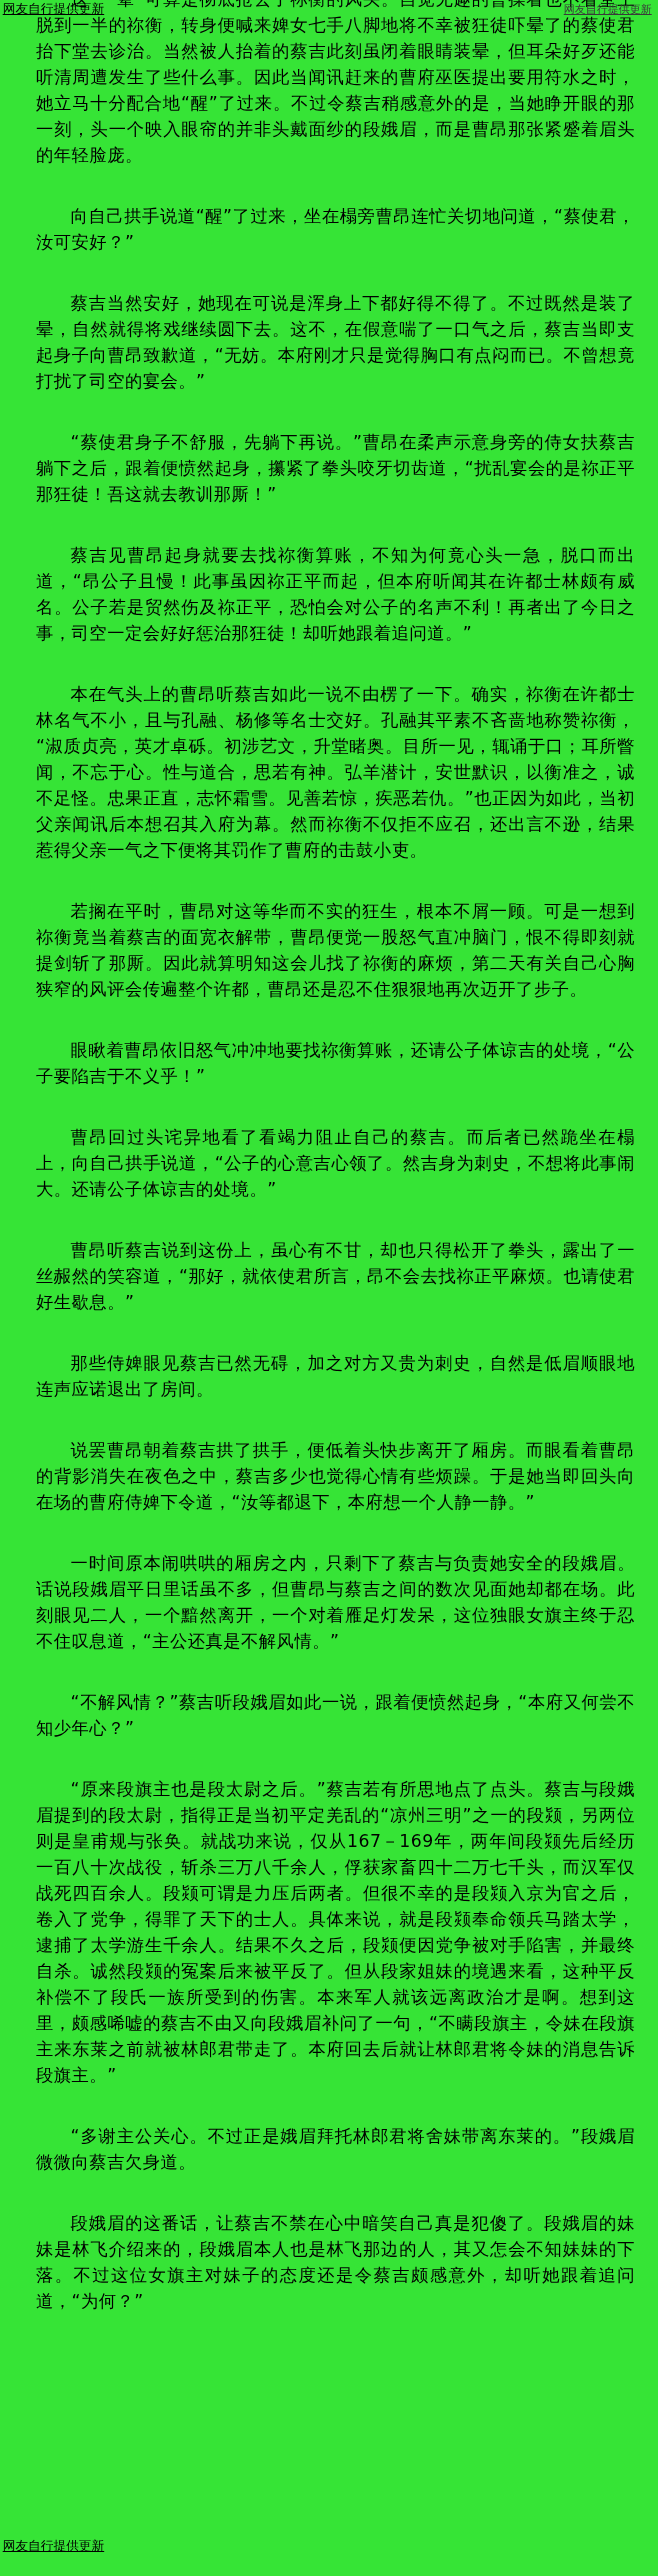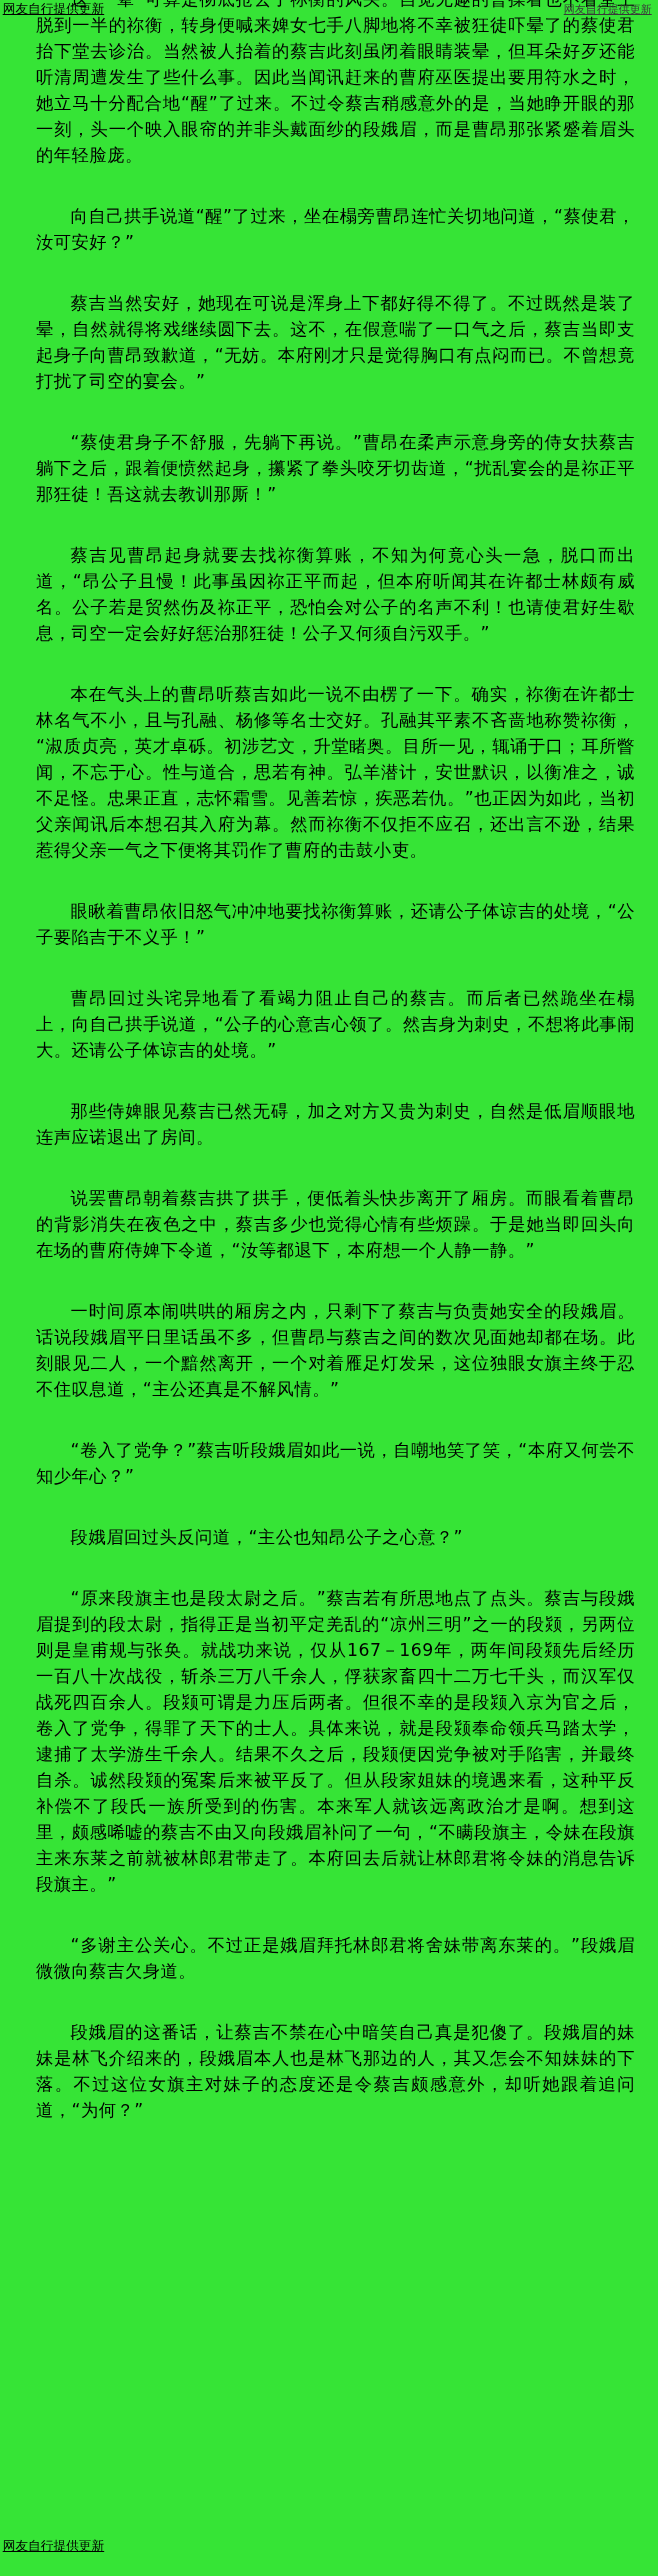--- a/index.html
+++ b/index.html
@@ -64,28 +64,29 @@
 
 <div class="watermark wm-top-left">网友自行提供更新</div>
 
 <div class="watermark wm-top-right">网友自行提供更新</div>
 
 <div class="novel-body">
     <p>这一“晕”可算是彻底抢去了祢衡的风头。自觉无趣的曹操看也不看堂上脱到一半的祢衡，转身便喊来婢女七手八脚地将不幸被狂徒吓晕了的蔡使君抬下堂去诊治。当然被人抬着的蔡吉此刻虽闭着眼睛装晕，但耳朵好歹还能听清周遭发生了些什么事。因此当闻讯赶来的曹府巫医提出要用符水之时，她立马十分配合地“醒”了过来。不过令蔡吉稍感意外的是，当她睁开眼的那一刻，头一个映入眼帘的并非头戴面纱的段娥眉，而是曹昂那张紧蹙着眉头的年轻脸庞。</p>
     <p>向自己拱手说道“醒”了过来，坐在榻旁曹昂连忙关切地问道，“蔡使君，汝可安好？”</p>
     <p>蔡吉当然安好，她现在可说是浑身上下都好得不得了。不过既然是装了晕，自然就得将戏继续圆下去。这不，在假意喘了一口气之后，蔡吉当即支起身子向曹昂致歉道，“无妨。本府刚才只是觉得胸口有点闷而已。不曾想竟打扰了司空的宴会。”</p>
     <p>“蔡使君身子不舒服，先躺下再说。”曹昂在柔声示意身旁的侍女扶蔡吉躺下之后，跟着便愤然起身，攥紧了拳头咬牙切齿道，“扰乱宴会的是祢正平那狂徒！吾这就去教训那厮！”</p>
-    <p>蔡吉见曹昂起身就要去找祢衡算账，不知为何竟心头一急，脱口而出道，“昂公子且慢！此事虽因祢正平而起，但本府听闻其在许都士林颇有威名。公子若是贸然伤及祢正平，恐怕会对公子的名声不利！也请使君好生歇息，司空一定会好好惩治那狂徒！公子又何须自污双手。”</p>
+    <p>蔡吉见曹昂起身就要去找祢衡算账，不知为何竟心头一急，脱口而出道，“昂公子且慢！此事虽因祢正平而起，但本府听闻其在许都士林颇有威名。公子若是贸然伤及祢正平，恐怕会对公子的名声不利！再者出了今日之事，司空一定会好好惩治那狂徒！却听她跟着追问道。”</p>
     <p>本在气头上的曹昂听蔡吉如此一说不由楞了一下。确实，祢衡在许都士林名气不小，且与孔融、杨修等名士交好。孔融其平素不吝啬地称赞祢衡，“淑质贞亮，英才卓砾。初涉艺文，升堂睹奥。目所一见，辄诵于口；耳所瞥闻，不忘于心。性与道合，思若有神。弘羊潜计，安世默识，以衡准之，诚不足怪。忠果正直，志怀霜雪。见善若惊，疾恶若仇。”也正因为如此，当初父亲闻讯后本想召其入府为幕。然而祢衡不仅拒不应召，还出言不逊，结果惹得父亲一气之下便将其罚作了曹府的击鼓小吏。</p>
+    <p>若搁在平时，曹昂对这等华而不实的狂生，根本不屑一顾。可是一想到祢衡竟当着蔡吉的面宽衣解带，曹昂便觉一股怒气直冲脑门，恨不得即刻就提剑斩了那厮。因此就算明知这会儿找了祢衡的麻烦，第二天有关自己心胸狭窄的风评会传遍整个许都，曹昂还是忍不住狠狠地再次迈开了步子。</p>
     <p>眼瞅着曹昂依旧怒气冲冲地要找祢衡算账，还请公子体谅吉的处境，“公子要陷吉于不义乎！”</p>
     <p>曹昂回过头诧异地看了看竭力阻止自己的蔡吉。而后者已然跪坐在榻上，向自己拱手说道，“公子的心意吉心领了。然吉身为刺史，不想将此事闹大。还请公子体谅吉的处境。”</p>
+    <p>曹昂听蔡吉说到这份上，虽心有不甘，却也只得松开了拳头，露出了一丝赧然的笑容道，“那好，就依使君所言，昂不会去找祢正平麻烦。也请使君好生歇息。”</p>
     <p>那些侍婢眼见蔡吉已然无碍，加之对方又贵为刺史，自然是低眉顺眼地连声应诺退出了房间。</p>
     <p>说罢曹昂朝着蔡吉拱了拱手，便低着头快步离开了厢房。而眼看着曹昂的背影消失在夜色之中，蔡吉多少也觉得心情有些烦躁。于是她当即回头向在场的曹府侍婢下令道，“汝等都退下，本府想一个人静一静。”</p>
     <p>一时间原本闹哄哄的厢房之内，只剩下了蔡吉与负责她安全的段娥眉。话说段娥眉平日里话虽不多，但曹昂与蔡吉之间的数次见面她却都在场。此刻眼见二人，一个黯然离开，一个对着雁足灯发呆，这位独眼女旗主终于忍不住叹息道，“主公还真是不解风情。”</p>
-    <p>“卷入了党争？”蔡吉听段娥眉如此一说，自嘲地笑了笑，“本府又何尝不知少年心？”</p>
-    <p>段娥眉回过头反问道，“主公也知昂公子之心意？”</p>
+    <p>“不解风情？”蔡吉听段娥眉如此一说，跟着便愤然起身，“本府又何尝不知少年心？”</p>
     <p>“原来段旗主也是段太尉之后。”蔡吉若有所思地点了点头。蔡吉与段娥眉提到的段太尉，指得正是当初平定羌乱的“凉州三明”之一的段颎，另两位则是皇甫规与张奂。就战功来说，仅从167－169年，两年间段颎先后经历一百八十次战役，斩杀三万八千余人，俘获家畜四十二万七千头，而汉军仅战死四百余人。段颎可谓是力压后两者。但很不幸的是段颎入京为官之后，卷入了党争，得罪了天下的士人。具体来说，就是段颎奉命领兵马踏太学，逮捕了太学游生千余人。结果不久之后，段颎便因党争被对手陷害，并最终自杀。诚然段颎的冤案后来被平反了。但从段家姐妹的境遇来看，这种平反补偿不了段氏一族所受到的伤害。本来军人就该远离政治才是啊。想到这里，颇感唏嘘的蔡吉不由又向段娥眉补问了一句，“不瞒段旗主，令妹在段旗主来东莱之前就被林郎君带走了。本府回去后就让林郎君将令妹的消息告诉段旗主。”</p>
     <p>“多谢主公关心。不过正是娥眉拜托林郎君将舍妹带离东莱的。”段娥眉微微向蔡吉欠身道。</p>
     <p>段娥眉的这番话，让蔡吉不禁在心中暗笑自己真是犯傻了。段娥眉的妹妹是林飞介绍来的，段娥眉本人也是林飞那边的人，其又怎会不知妹妹的下落。不过这位女旗主对妹子的态度还是令蔡吉颇感意外，却听她跟着追问道，“为何？”</p>
   </div>
 
 <div class="watermark wm-bottom-left">网友自行提供更新</div>
 
 
 </body></html>

